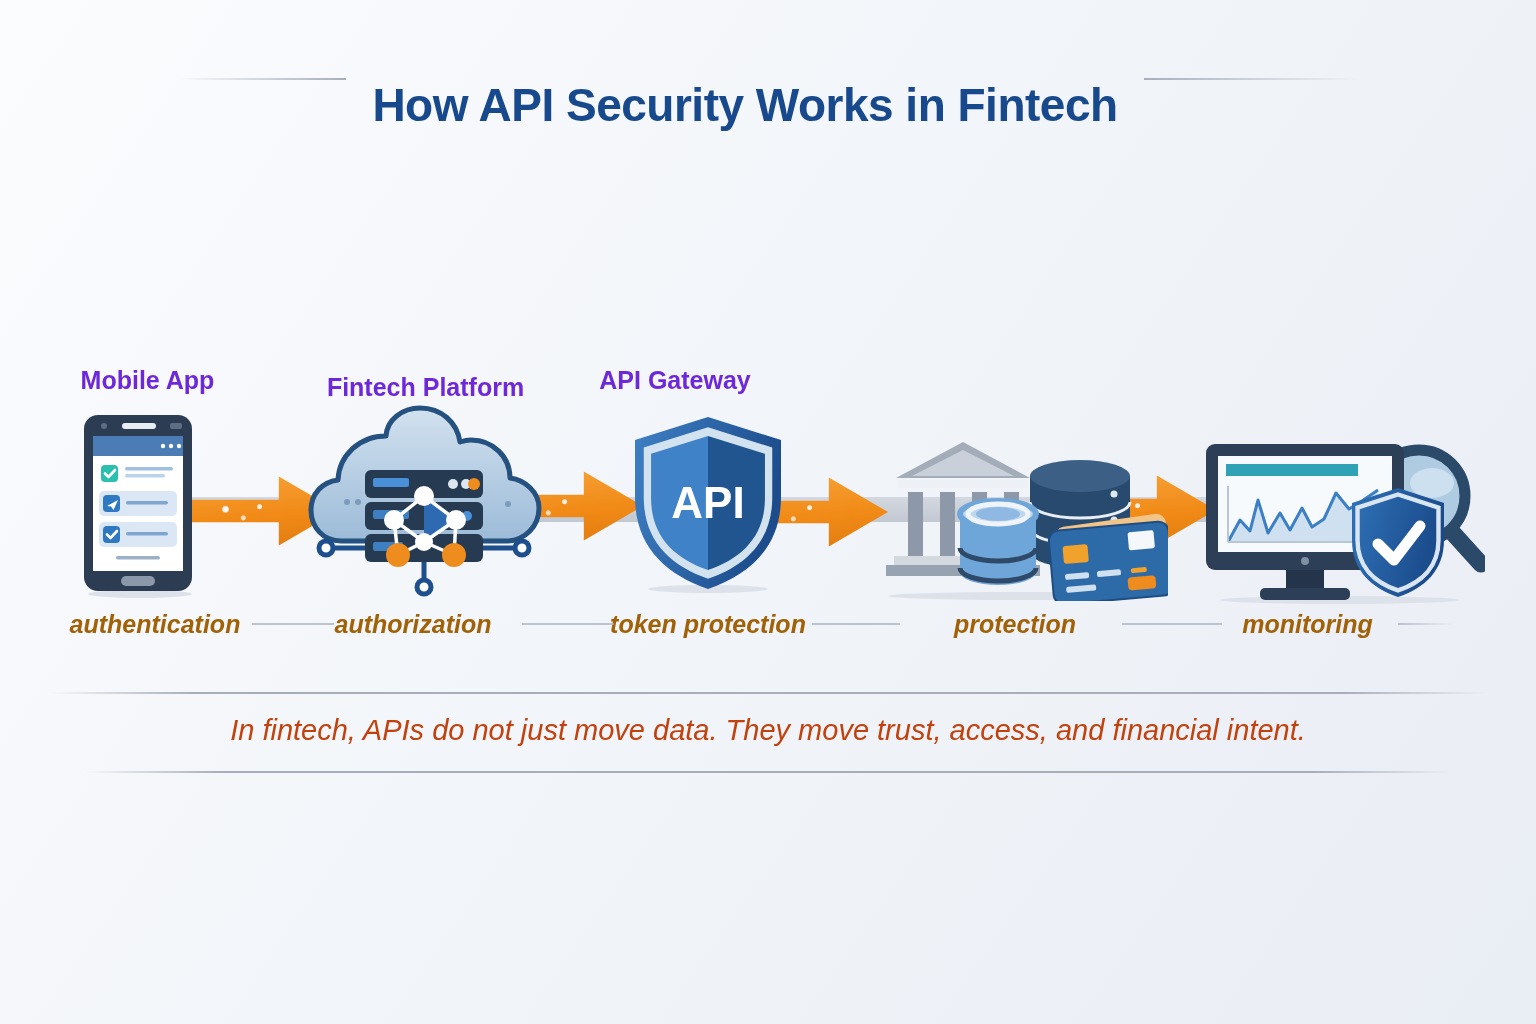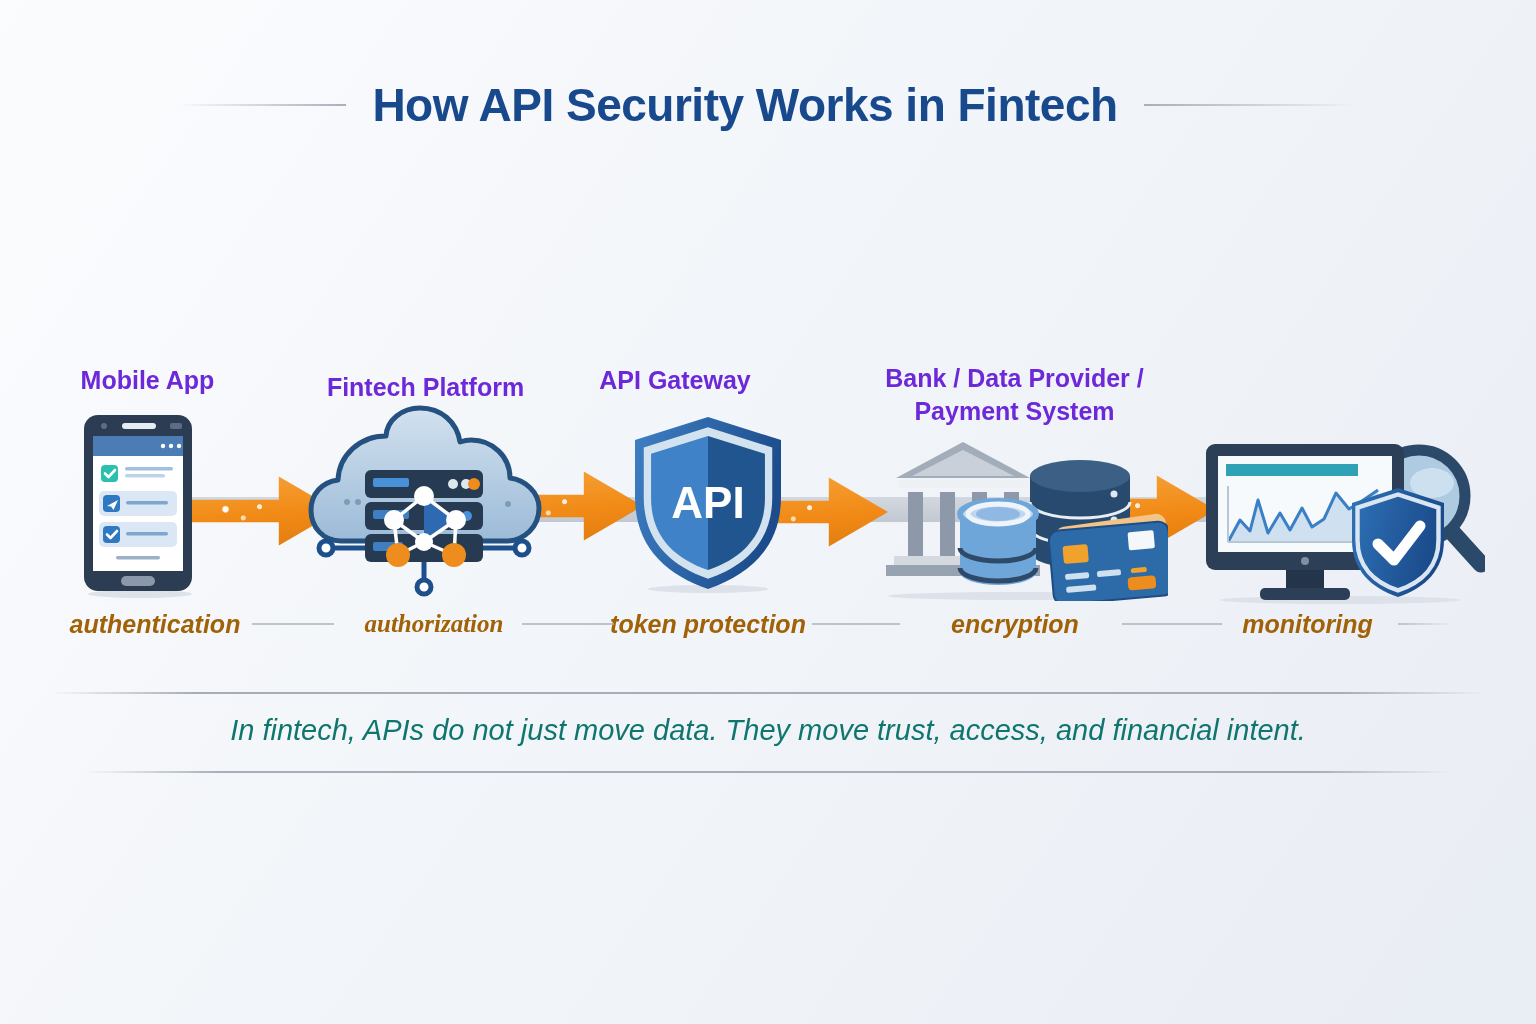--- a/index.html
+++ b/index.html
@@ -7,21 +7,21 @@
     width:1536px;height:1024px;
     font-family:"Liberation Sans",sans-serif;
     background:linear-gradient(125deg,#fbfcfe 0%,#f2f5f9 45%,#e9edf4 100%);
     overflow:hidden;
   }
   .canvas{position:relative;width:1536px;height:1024px;}
 
   
   .title-row{
     position:absolute;top:78px;left:0;width:100%;
-    display:flex;align-items:center;justify-content:center;gap:26px;
+    display:flex;justify-content:center;gap:26px;
   }
   .title-rule{height:2px;background:#a8afba;}
   .title-rule.left{width:168px;background:linear-gradient(90deg,rgba(168,175,186,0),#a8afba);}
   .title-rule.right{width:214px;background:linear-gradient(90deg,#a8afba,rgba(168,175,186,0));}
   .page-title{
     font-size:46px;font-weight:800;color:#17498c;letter-spacing:-0.5px;
   }
 
   
   .flow-band{
@@ -60,39 +60,39 @@
   .icon-bank{left:868px;top:436px;width:300px;height:165px;}
   .icon-monitor{left:1200px;top:436px;width:285px;height:168px;}
 
   
   .security-label{
     position:absolute;top:603px;height:42px;line-height:42px;
     font-size:25px;font-style:italic;font-weight:600;color:#a16207;
     text-align:center;
   }
   .sl-1{left:30px;width:250px;}
-  .sl-2{left:304px;width:260px;font-family:Liberation Serif, serif;}
+  .sl-2{left:283px;width:260px;}
   .sl-3{left:578px;width:260px;}
   .sl-4{left:885px;width:260px;}
   .sl-5{left:1180px;width:255px;text-align:center;}
   .label-line{position:absolute;top:623px;height:2px;background:#a9b3c2;opacity:.75;}
   .ll-1{left:252px;width:82px;}
   .ll-2{left:522px;width:92px;}
   .ll-3{left:812px;width:88px;}
   .ll-4{left:1122px;width:100px;}
   .ll-5{left:1398px;width:56px;background:linear-gradient(90deg,#a9b3c2,rgba(169,179,194,0));}
 
   
   .divider{position:absolute;height:2px;
     background:linear-gradient(90deg,rgba(167,174,185,0),#a7aeb9 10%,#a7aeb9 90%,rgba(167,174,185,0));}
   .divider-top{top:692px;left:50px;width:1436px;}
   .divider-bottom{top:771px;left:85px;width:1366px;}
   .quote{
     position:absolute;top:714px;left:0;width:100%;
-    font-size:29px;font-style:italic;font-weight:500;color:#0f766e;text-align:center;
+    font-size:29px;font-style:italic;font-weight:500;color:#c2410c;text-align:center;
   }
 </style>
 </head>
 <body>
 
 <div class="canvas">
 
   <div class="title-row">
     <div class="title-rule left"></div>
     <div class="page-title">How API Security Works in Fintech</div>
@@ -101,21 +101,20 @@
 
   <div class="flow-band"></div>
   <div class="flow-arrow arrow-1"></div>
   <div class="flow-arrow arrow-2"></div>
   <div class="flow-arrow arrow-3"></div>
   <div class="flow-arrow arrow-4"></div>
 
   <div class="stage-title st-1">Mobile App</div>
   <div class="stage-title st-2">Fintech Platform</div>
   <div class="stage-title st-3">API Gateway</div>
-  <div class="stage-title st-4">Bank / Data Provider / Payment System</div>
 
   <svg class="stage-icon icon-phone" viewBox="0 0 120 185">
     <ellipse cx="62" cy="181" rx="52" ry="4" fill="#dde2ea"></ellipse>
     <rect x="6" y="2" width="108" height="176" rx="14" fill="#2c3c52"></rect>
     <circle cx="26" cy="13" r="3" fill="#5d6d84"></circle>
     <rect x="44" y="10" width="34" height="6" rx="3" fill="#e8edf3"></rect>
     <rect x="92" y="10" width="12" height="6" rx="2" fill="#5d6d84"></rect>
     <rect x="15" y="23" width="90" height="135" fill="#ffffff"></rect>
     <rect x="15" y="23" width="90" height="20" fill="#4c7cb4"></rect>
     <circle cx="85" cy="33" r="2.2" fill="#fff"></circle>
@@ -287,21 +286,21 @@
     <g transform="translate(150,52)">
       <path d="M48 0 L94 15 L94 52 C94 82 75 100 48 109 C21 100 2 82 2 52 L2 15 Z" fill="url(#msg)"></path>
       <path d="M48 0 L94 15 L94 52 C94 82 75 100 48 109 C21 100 2 82 2 52 L2 15 Z" transform="translate(48,54) scale(0.88) translate(-48,-54)" fill="none" stroke="#d9e6f2" stroke-width="5"></path>
       <path d="M28 56 L44 72 L70 38" stroke="#ffffff" stroke-width="11" fill="none" stroke-linecap="round" stroke-linejoin="round"></path>
     </g>
   </svg>
 
   <div class="security-label sl-1">authentication</div>
   <div class="security-label sl-2">authorization</div>
   <div class="security-label sl-3">token protection</div>
-  <div class="security-label sl-4">encryption</div>
+  <div class="security-label sl-4">protection</div>
   <div class="security-label sl-5">monitoring</div>
   <div class="label-line ll-1"></div>
   <div class="label-line ll-2"></div>
   <div class="label-line ll-3"></div>
   <div class="label-line ll-4"></div>
   <div class="label-line ll-5"></div>
 
   <div class="divider divider-top"></div>
   <div class="quote">In fintech, APIs do not just move data. They move trust, access, and financial intent.</div>
   <div class="divider divider-bottom"></div>

